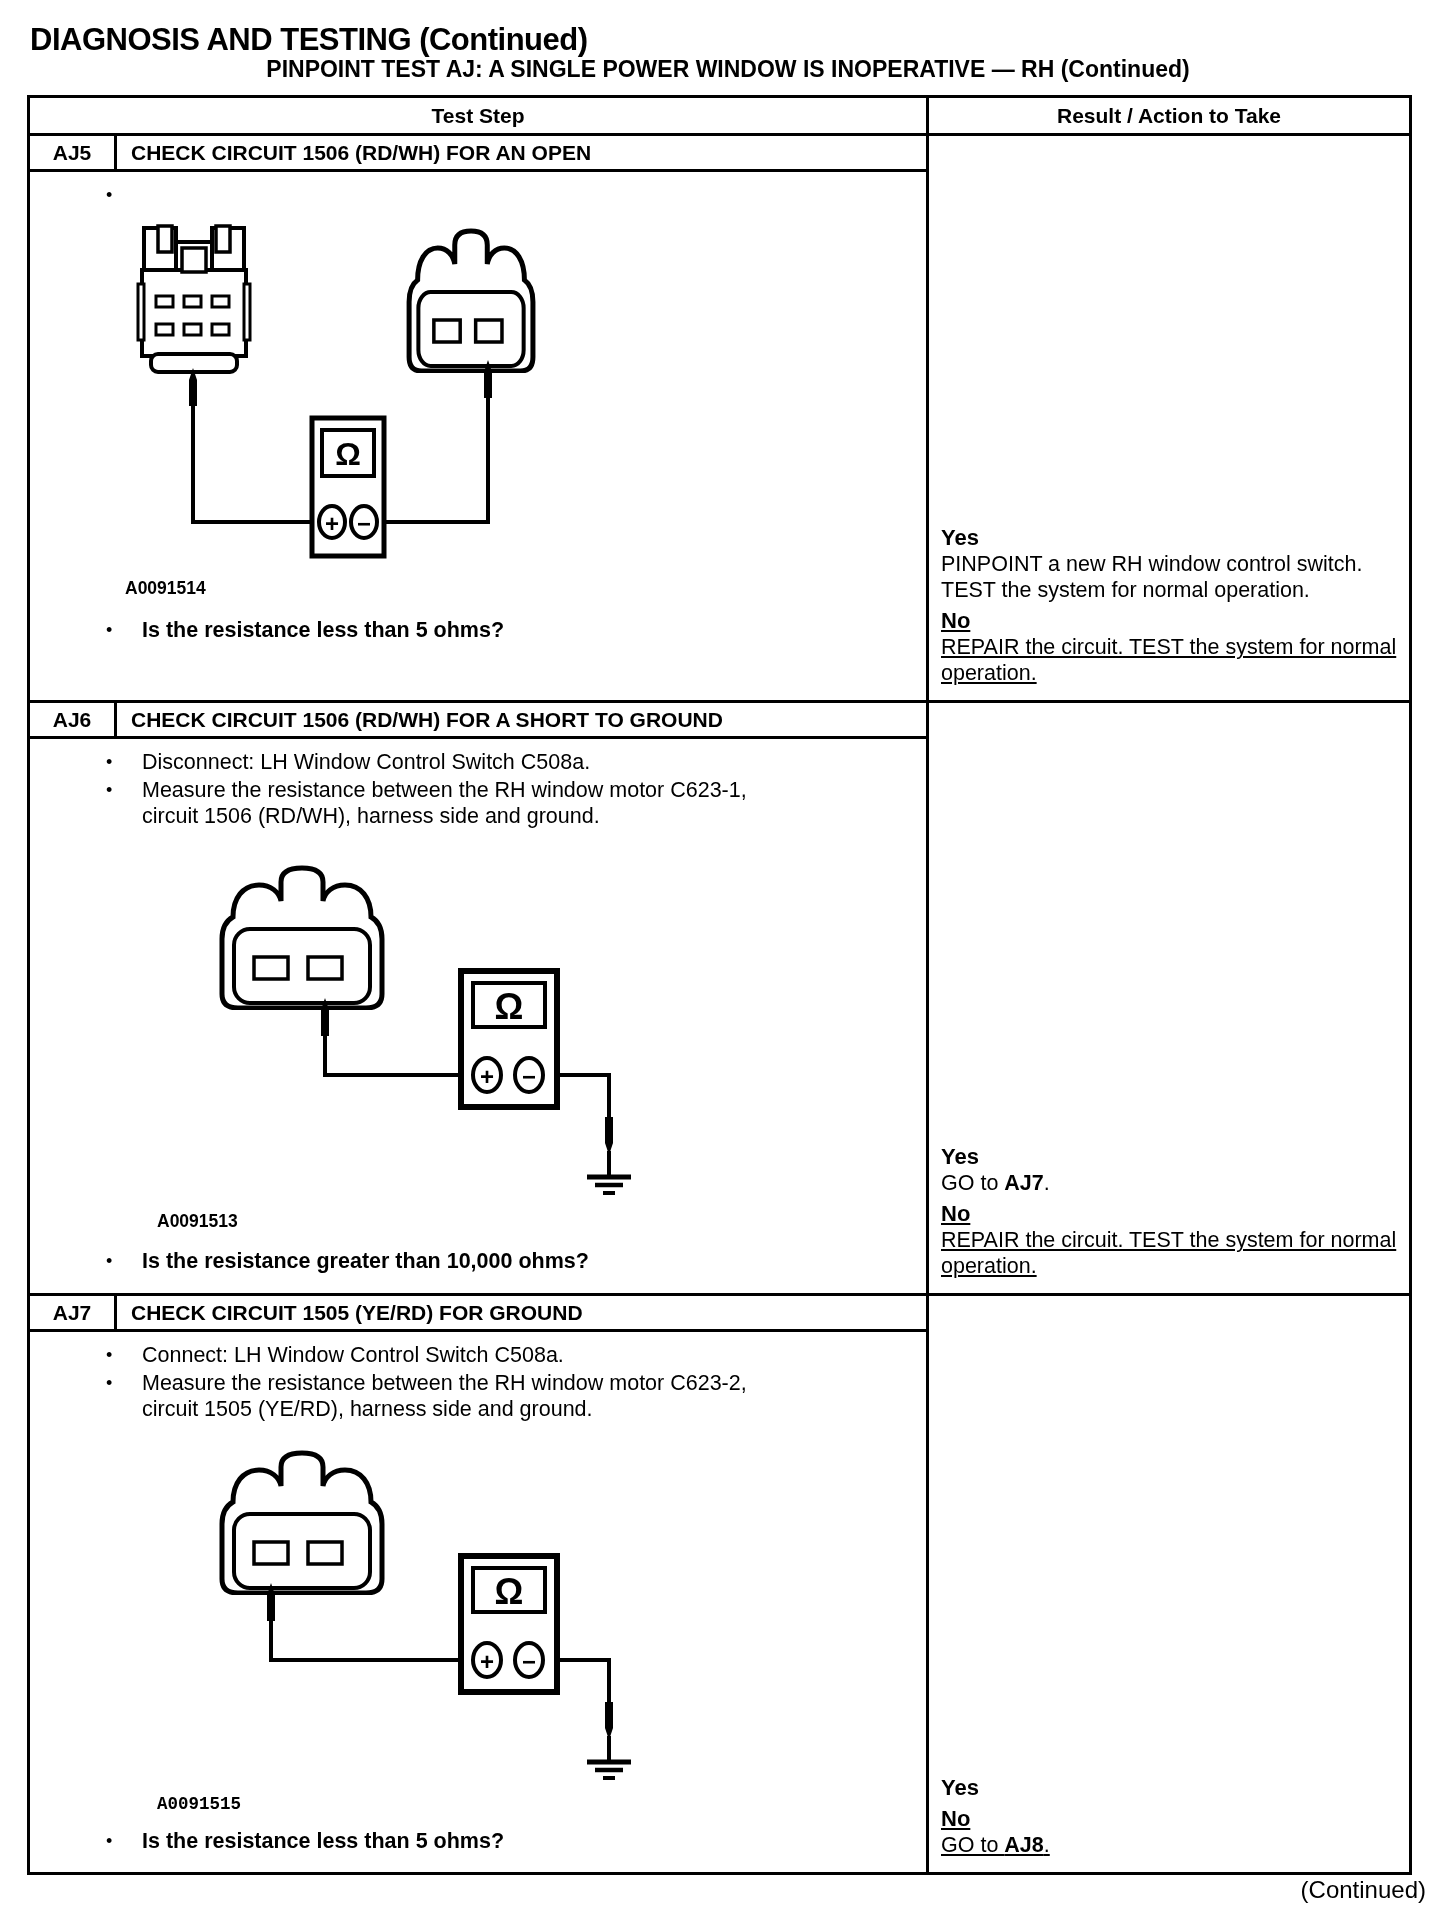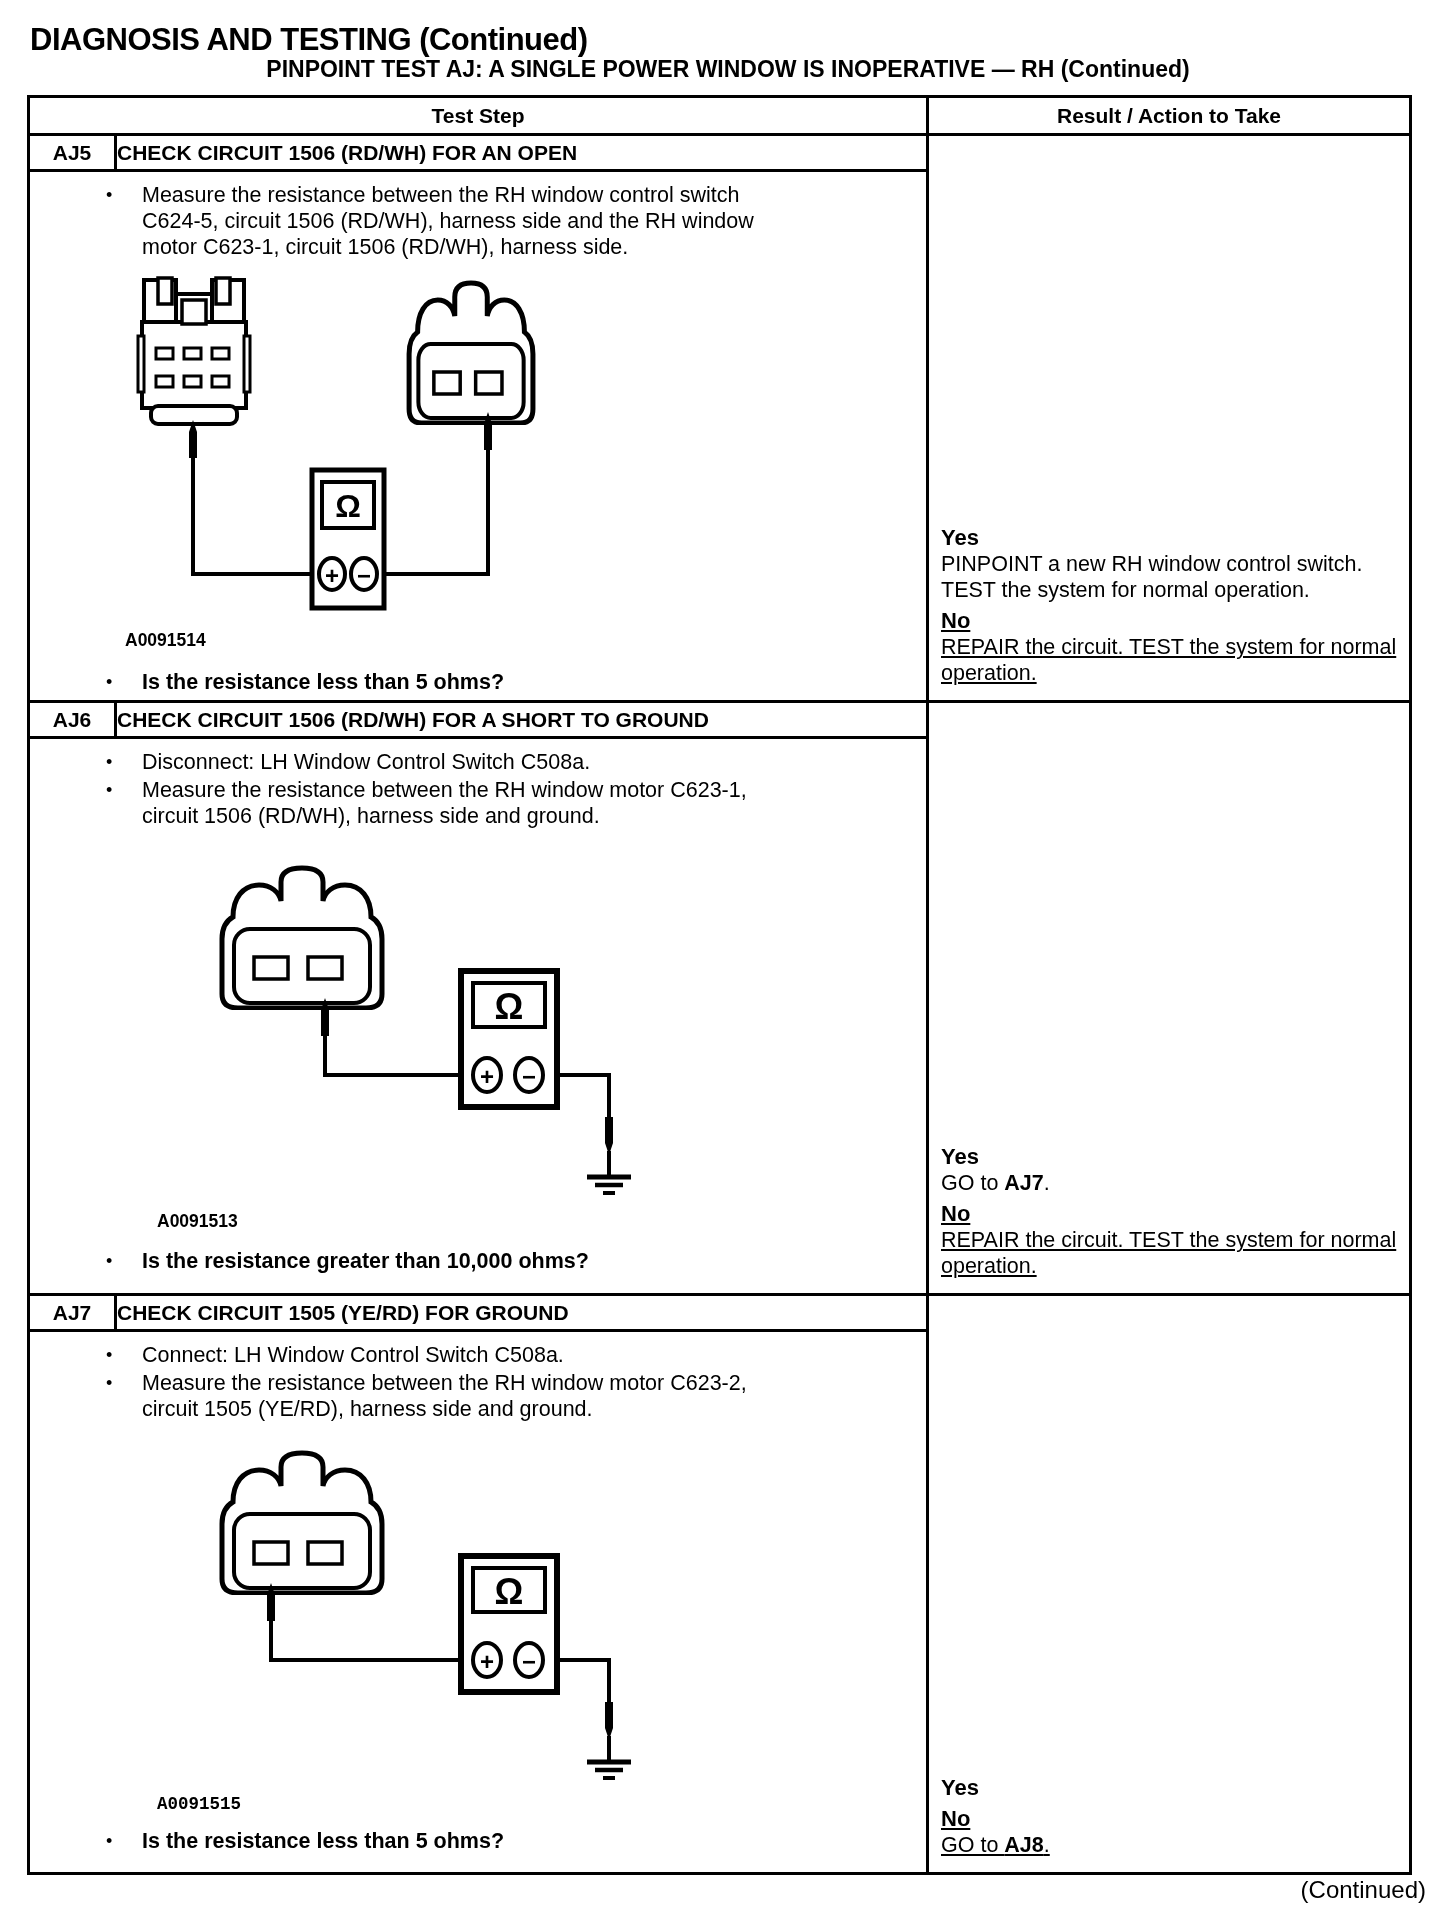--- a/index.html
+++ b/index.html
@@ -38,21 +38,21 @@
   .row-head {
     display: grid; grid-template-columns: 84px 1fr;
     border-bottom: 3px solid #000; height: 36px;
   }
   .row-id {
     display: flex; align-items: center; justify-content: center;
     font-size: 21px; font-weight: bold;
   }
   .row-title {
     border-left: 3px solid #000; display: flex; align-items: center;
-    font-size: 21px; font-weight: bold;
+    padding-left: 14px; font-size: 21px; font-weight: bold;
   }
   .row-body { padding-top: 8px; overflow: hidden; }
   .bullet { display: flex; margin-top: 2px; }
   .bullet .dot { flex: 0 0 36px; margin-left: 76px; font-size: 18px; line-height: 26px; }
   .bullet .txt { max-width: 652px; font-size: 21.5px; line-height: 26px; }
   .question-line .txt { font-weight: bold; }
   .fig-label { font-size: 17.5px; font-weight: bold; }
   .r1 .fig-label { margin: 16px 0 0 95px; }
   .r2 .fig-label { margin: 6px 0 0 127px; }
   .r3 .fig-label { margin: 4px 0 0 127px; font-family: Liberation Mono, monospace; }
@@ -95,21 +95,20 @@
 
   <div class="test-row r1">
     <div class="step-col">
       <div class="row-head">
         <div class="row-id">AJ5</div>
         <div class="row-title">CHECK CIRCUIT 1506 (RD/WH) FOR AN OPEN</div>
       </div>
       <div class="row-body">
         <div class="bullet">
           <span class="dot">•</span>
-          <span class="txt">Measure the resistance between the RH window control switch C624-5, circuit 1506 (RD/WH), harness side and the RH window motor C623-1, circuit 1506 (RD/WH), harness side.</span>
         </div>
 
         <svg class="diagram" width="420" height="340" viewBox="0 0 420 340">
           <defs>
             <symbol id="motor-conn" viewBox="0 0 168 145" preserveAspectRatio="none">
               <path d="M 20 143 Q 4 143 4 129 L 4 74 Q 4 58 15 52 C 15 33 25 20 41 20 C 53 20 61 27 63 36 L 63 17 Q 63 3 84 3 Q 105 3 105 17 L 105 36 C 107 27 115 20 127 20 C 143 20 153 33 153 52 Q 164 58 164 74 L 164 129 Q 164 143 148 143 Z" fill="#fff" stroke="#000" stroke-width="5" vector-effect="non-scaling-stroke"></path>
               <rect x="16" y="64" width="136" height="74" rx="16" fill="#fff" stroke="#000" stroke-width="4" vector-effect="non-scaling-stroke"></rect>
               <rect x="36" y="92" width="34" height="22" fill="#fff" stroke="#000" stroke-width="3.5" vector-effect="non-scaling-stroke"></rect>
               <rect x="90" y="92" width="34" height="22" fill="#fff" stroke="#000" stroke-width="3.5" vector-effect="non-scaling-stroke"></rect>
             </symbol>

